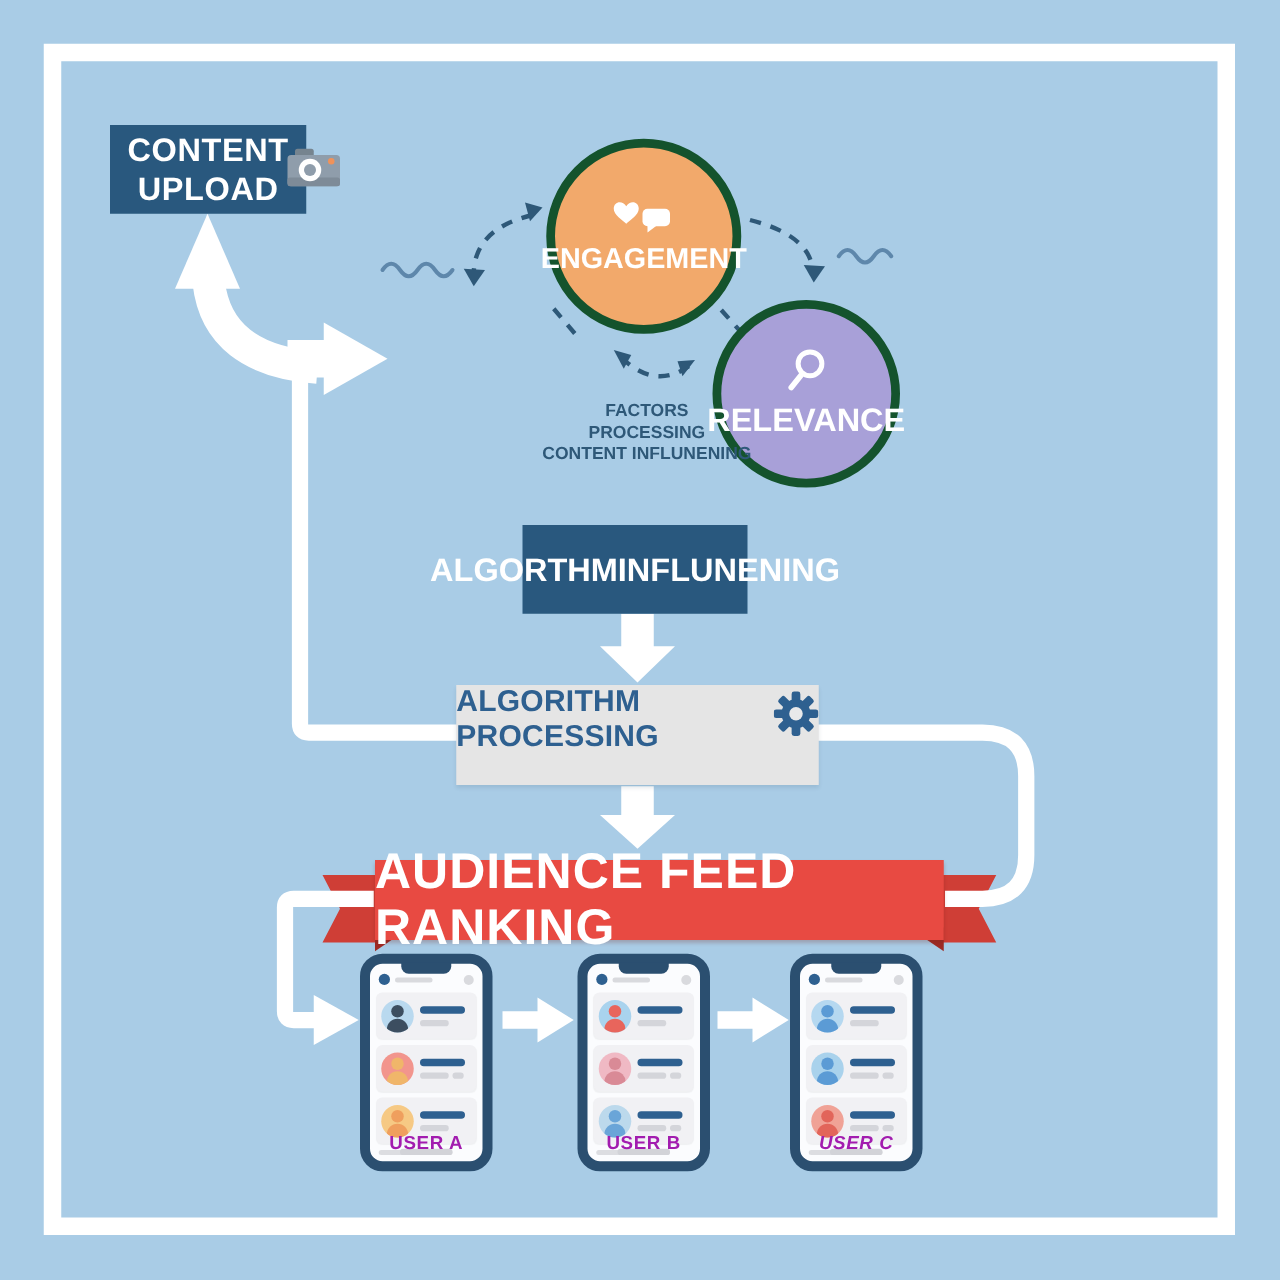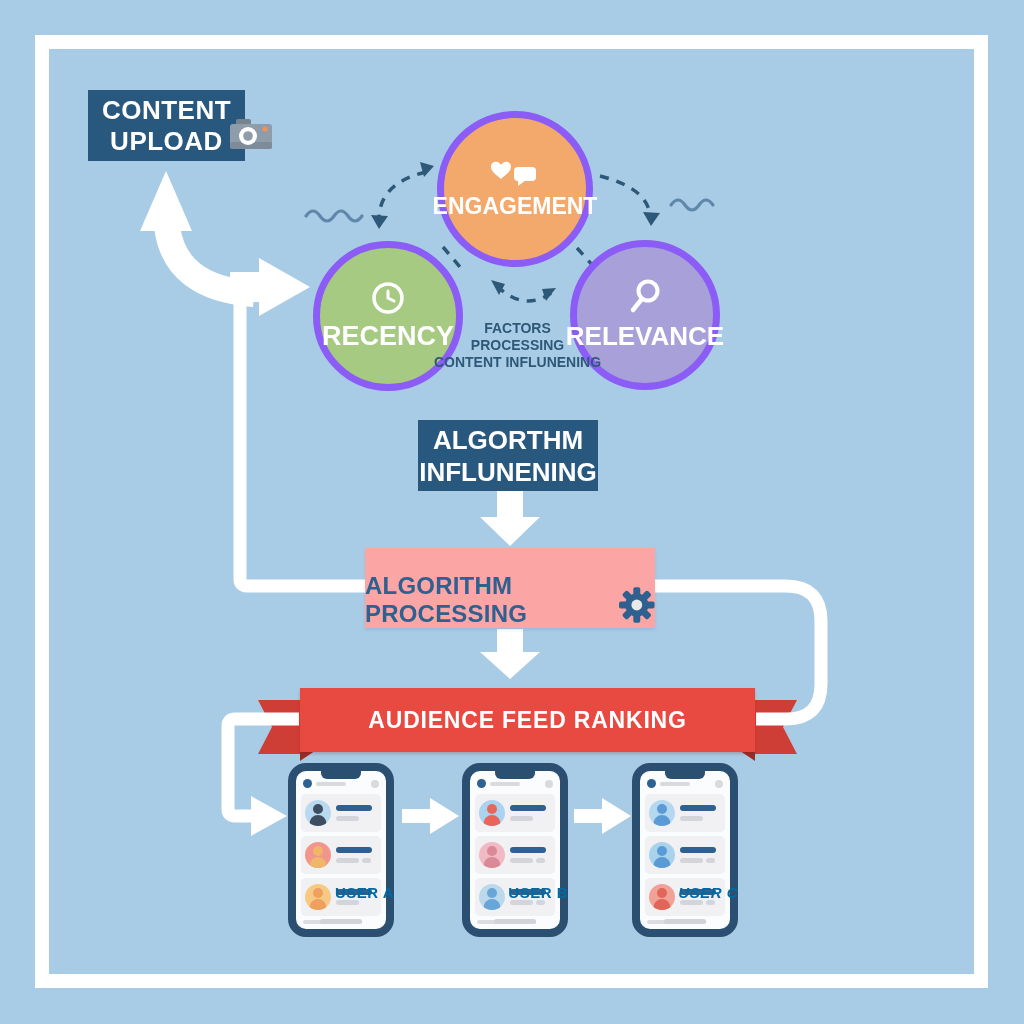--- a/index.html
+++ b/index.html
@@ -3,52 +3,52 @@
 <meta charset="utf-8">
 <style>
   html,body{margin:0;padding:0;}
   body{font-family:"Liberation Sans",sans-serif;}
   #stage{position:relative;width:1024px;height:1024px;background:#a9cce6;overflow:hidden;}
   #frame{position:absolute;left:35px;top:35px;width:953px;height:953px;border:14px solid #ffffff;box-sizing:border-box;}
   #overlay{position:absolute;left:0;top:0;width:1024px;height:1024px;z-index:1;}
   .abs{position:absolute;box-sizing:border-box;z-index:2;}
 
   
-  #cu-box{left:88px;top:90px;width:157px;height:71px;background:#29587e;color:#fff;
+  #cu-box{left:88px;top:100px;width:157px;height:71px;background:#29587e;color:#fff;
     display:flex;flex-direction:column;justify-content:center;align-items:center;
     font-size:26px;font-weight:bold;line-height:31px;letter-spacing:.5px;}
   #camera{left:226px;top:110px;width:50px;height:50px;z-index:3;}
 
   
-  .fcircle{border:7px solid #8b5cf6;border-radius:50%;display:flex;flex-direction:column;
+  .fcircle{border:7px solid #14532d;border-radius:50%;display:flex;flex-direction:column;
     align-items:center;justify-content:center;color:#fff;font-weight:bold;z-index:2;}
   #c-engagement{left:437px;top:111px;width:156px;height:156px;background:#f2a96b;font-size:23px;}
   #c-recency{left:313px;top:241px;width:150px;height:150px;background:#a6ca81;font-size:27px;}
   #c-relevance{left:570px;top:240px;width:150px;height:150px;background:#a8a0d8;font-size:26px;}
   .fcircle .cicon{margin-bottom:6px;}
 
   
   #caption{left:425px;top:320px;width:185px;text-align:center;color:#2e5878;
     font-size:14px;font-weight:bold;line-height:17px;}
 
   
   #alg-box{left:418px;top:420px;width:180px;height:71px;background:#29587e;color:#fff;
-    display:flex;flex-direction:column;justify-content:center;align-items:center;
+    display:flex;flex-direction:row;justify-content:center;align-items:center;
     font-size:26px;font-weight:bold;line-height:32px;}
 
   
-  #alg-bar{left:365px;top:548px;width:290px;height:80px;background:#fca5a5;
-    display:flex;align-items:flex-end;justify-content:center;gap:10px;
+  #alg-bar{left:365px;top:548px;width:290px;height:80px;background:#e5e5e5;
+    display:flex;align-items:flex-start;justify-content:center;gap:10px;
     box-shadow:0 2px 3px rgba(40,70,100,.12);}
   #alg-bar .bar-label{color:#2e6090;font-size:24px;font-weight:bold;letter-spacing:.2px;}
 
   
   #ribbon{left:300px;top:688px;width:455px;height:64px;background:#e84a42;
     display:flex;align-items:center;justify-content:center;color:#fff;
-    font-size:23px;font-weight:bold;letter-spacing:.8px;z-index:2;
+    font-size:40px;font-weight:bold;letter-spacing:.8px;z-index:2;
     box-shadow:0 2px 3px rgba(120,30,25,.25);}
 
   
   .phone{position:absolute;top:763px;width:106px;height:174px;background:#fbfcfe;
     border:8px solid #2b4f70;border-radius:18px;box-sizing:border-box;z-index:2;}
   .notch{position:absolute;top:-1px;left:50%;transform:translateX(-50%);
     width:40px;height:9px;background:#2b4f70;border-radius:0 0 6px 6px;}
   .pscreen{padding:7px 5px 0;position:relative;height:100%;box-sizing:border-box;}
   .phead{display:flex;align-items:center;gap:4px;margin:1px 2px 6px;}
   .dotL{width:9px;height:9px;border-radius:50%;background:#2e6090;}
@@ -66,21 +66,21 @@
   .pbars{flex:1;}
   .tbar{height:6px;border-radius:3px;background:#2e6090;width:88%;margin-bottom:5px;}
   .srow{display:flex;gap:3px;}
   .sbar{height:5px;border-radius:2.5px;background:#d4d5da;}
   .s1{width:55%;} .s2{width:22%;}
   .frow{display:flex;gap:5px;margin:3px 2px 0;}
   .fbar{height:4px;border-radius:2px;background:#dcdde1;}
   .f1{width:24px;} .f2{width:30px;}
   .homepill{position:absolute;bottom:5px;left:50%;transform:translateX(-50%);
     width:42px;height:5px;border-radius:3px;background:#d2d3d8;}
-  .plabel{position:absolute;top:884px;width:106px;text-align:right;color:#0369a1;
+  .plabel{position:absolute;top:906px;width:106px;text-align:center;color:#a21caf;
     font-size:15px;font-weight:bold;letter-spacing:.5px;z-index:2;}
   #phone-a,#plabel-a{left:288px;} #phone-b,#plabel-b{left:462px;} #phone-c,#plabel-c{left:632px;font-style:italic;}
 </style>
 </head>
 <body>
 
 <div id="stage">
 
   <svg id="overlay" viewBox="0 0 1024 1024">
 
@@ -157,27 +157,20 @@
 
   <div id="c-engagement" class="abs fcircle">
     <svg class="cicon" width="50" height="28" viewBox="0 0 50 28">
       <path d="M11 6 C8 1 1 2 1 8 C1 13 8 17 11 20 C14 17 21 13 21 8 C21 2 14 1 11 6 Z" fill="#ffffff"></path>
       <rect x="24" y="8" width="22" height="14" rx="4" fill="#ffffff"></rect>
       <polygon points="28,21 28,27 36,21" fill="#ffffff"></polygon>
     </svg>
     <span>ENGAGEMENT</span>
   </div>
 
-  <div id="c-recency" class="abs fcircle">
-    <svg class="cicon" width="34" height="34" viewBox="0 0 34 34">
-      <circle cx="17" cy="17" r="14" stroke="#ffffff" stroke-width="3.5" fill="none"></circle>
-      <path d="M 17 10 L 17 17 L 23 20" stroke="#ffffff" stroke-width="3" fill="none" stroke-linecap="round"></path>
-    </svg>
-    <span>RECENCY</span>
-  </div>
 
   <div id="c-relevance" class="abs fcircle">
     <svg class="cicon" width="34" height="36" viewBox="0 0 34 36">
       <circle cx="20" cy="12" r="9.5" stroke="#ffffff" stroke-width="4" fill="none"></circle>
       <line x1="13" y1="21" x2="5" y2="31" stroke="#ffffff" stroke-width="4.5" stroke-linecap="round"></line>
     </svg>
     <span>RELEVANCE</span>
   </div>
 
   <div id="caption" class="abs">

